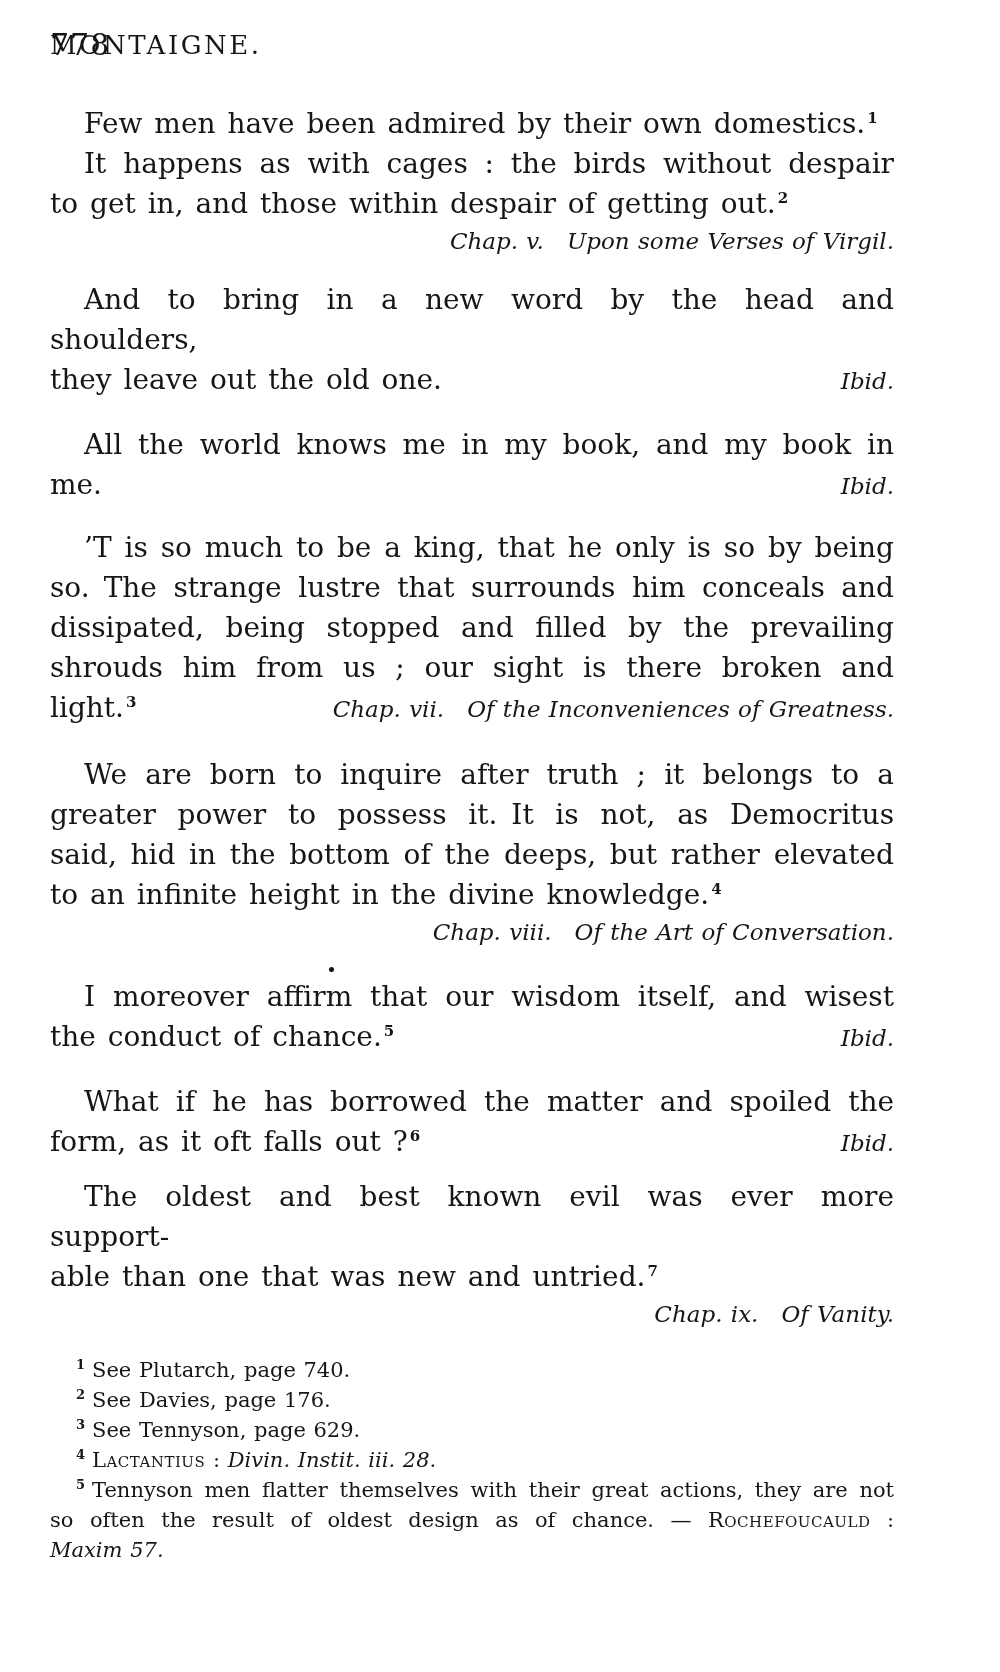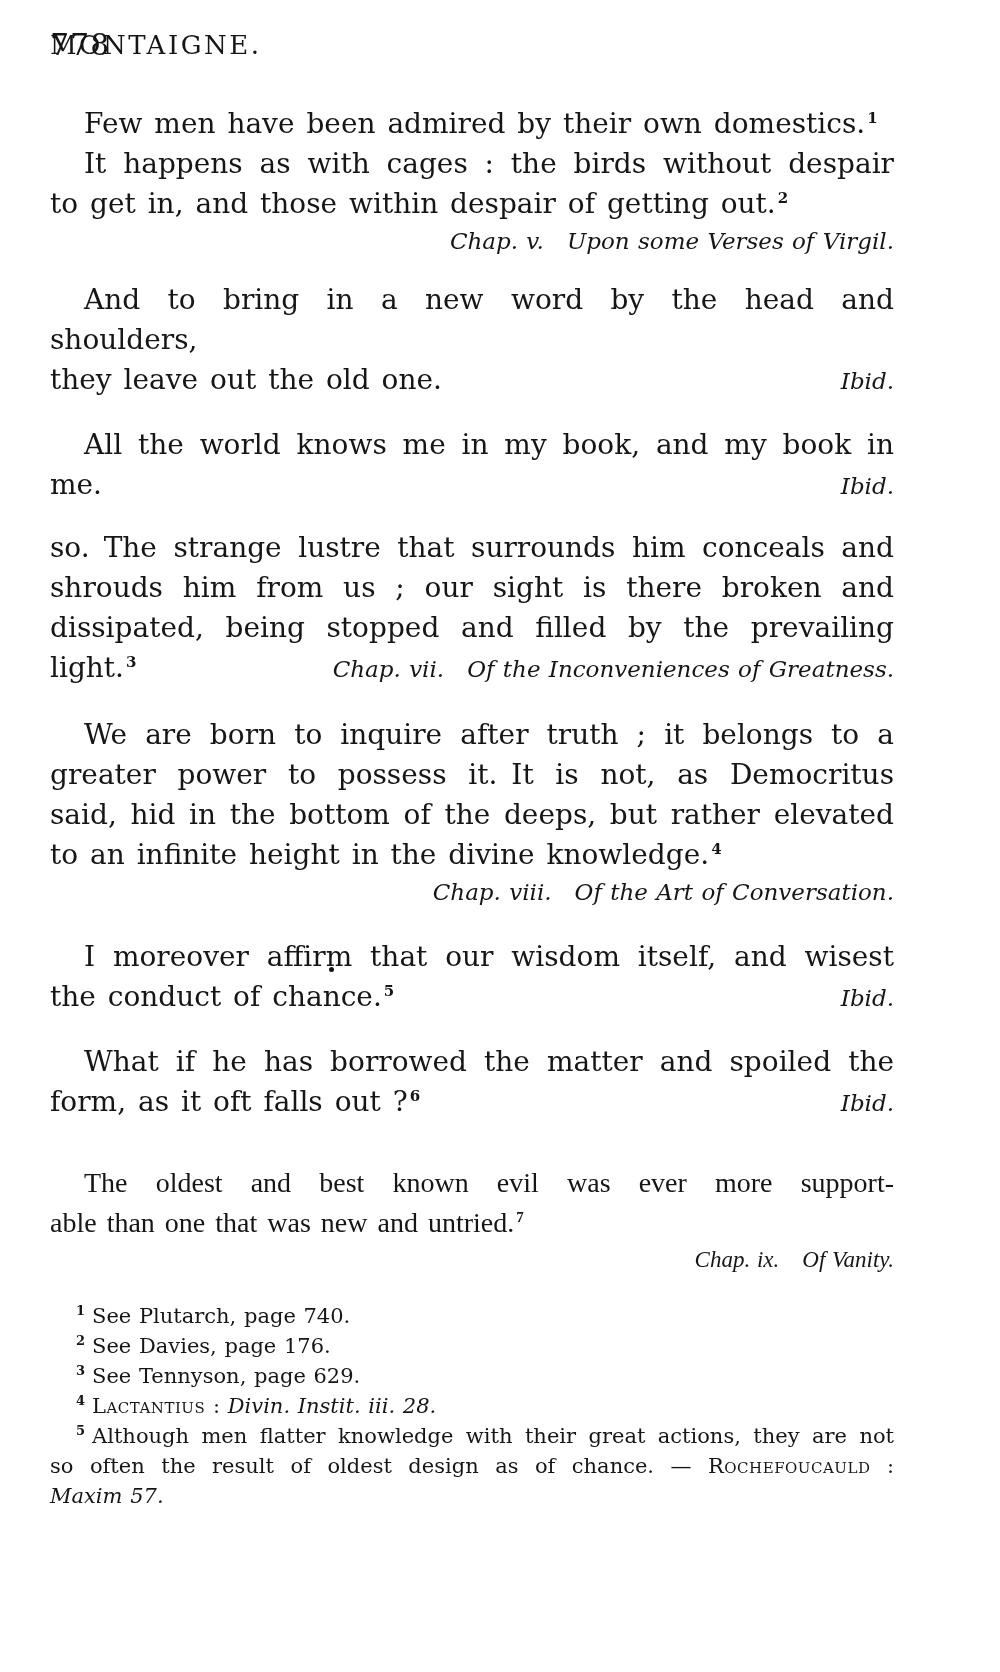--- a/index.html
+++ b/index.html
@@ -47,21 +47,21 @@
   .attr { text-align: right; line-height: 34px; min-height: 34px; }
   
   .q0 { margin-top: 42px; }
   .q1 { }
   .q2 { margin-top: 22px; }
   .q3 { margin-top: 24px; }
   .q4 { margin-top: 22px; }
   .q5 { margin-top: 26px; }
   .q6 { margin-top: 28px; }
   .q7 { margin-top: 24px; }
-  .q8 { margin-top: 40px; font-family: Liberation Serif, serif; }
+  .q8 { margin-top: 14px; }
   
   .fns { margin-top: 24px; }
   .fn {
     font-size: 21px; line-height: 30px; min-height: 30px;
     word-spacing: 1px; white-space: pre-wrap;
   }
   .fn sup { font-size: 13px; margin: 0 7px 0 0; }
   .ind-fn { text-indent: 26px; }
   .sc { font-variant: small-caps; letter-spacing: 0.5px; }
   .it { font-style: italic; }
@@ -103,23 +103,24 @@
 
   <div class="quote q3">
     <div class="line ind jl">All the world knows me in my book, and my book in</div>
     <div class="line tl">
       <span>me.</span>
       <span class="tail">Ibid.</span>
     </div>
   </div>
 
   <div class="quote q4">
+    <div class="line ind jl">’T is so much to be a king, that he only is so by being</div>
     <div class="line jl">so. The strange lustre that surrounds him conceals and</div>
+    <div class="line jl">dissipated, being stopped and filled by the prevailing</div>
     <div class="line jl">shrouds him from us ; our sight is there broken and</div>
-    <div class="line jl">dissipated, being stopped and filled by the prevailing</div>
     <div class="line tl">
       <span><span>light.</span><sup>3</sup></span>
       <span class="tail">Chap. vii. Of the Inconveniences of Greatness.</span>
     </div>
   </div>
 
   <div class="quote q5">
     <div class="line ind jl">We are born to inquire after truth ; it belongs to a</div>
     <div class="line jl">greater power to possess it. It is not, as Democritus</div>
     <div class="line jl">said, hid in the bottom of the deeps, but rather elevated</div>
@@ -147,21 +148,21 @@
     <div class="line ind jl">The oldest and best known evil was ever more support-</div>
     <div class="line"><span>able than one that was new and untried.</span><sup>7</sup></div>
     <div class="attr">Chap. ix. Of Vanity.</div>
   </div>
 
   <div class="fns">
     <div class="fn ind-fn"><sup>1</sup><span>See Plutarch, page 740.</span></div>
     <div class="fn ind-fn"><sup>2</sup><span>See Davies, page 176.</span></div>
     <div class="fn ind-fn"><sup>3</sup><span>See Tennyson, page 629.</span></div>
     <div class="fn ind-fn"><sup>4</sup><span class="sc">Lactantius</span><span class="pre"> : </span><span class="it">Divin. Instit. iii. 28.</span></div>
-    <div class="fn ind-fn jl"><sup>5</sup><span>Although men flatter knowledge with their great actions, they are not</span></div>
+    <div class="fn ind-fn jl"><sup>5</sup><span>Tennyson men flatter themselves with their great actions, they are not</span></div>
     <div class="fn jl"><span>so often the result of oldest design as of chance. — </span><span class="sc">Rochefoucauld</span><span class="pre"> :</span></div>
     <div class="fn"><span class="it">Maxim 57.</span></div>
 
   </div>
 
   <div class="speck"></div>
 
 </div>
 
 </body></html>

